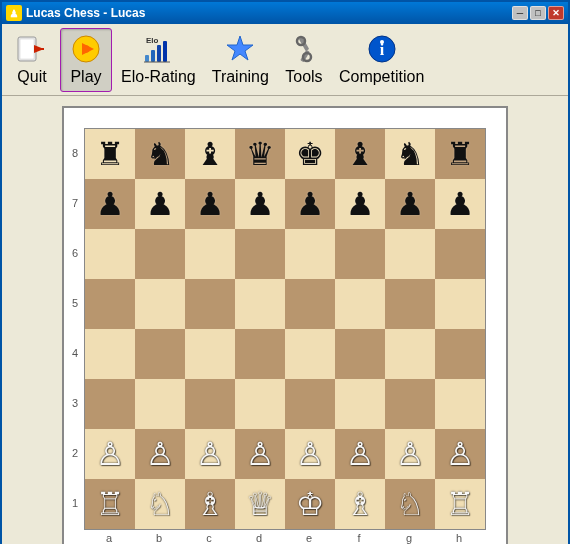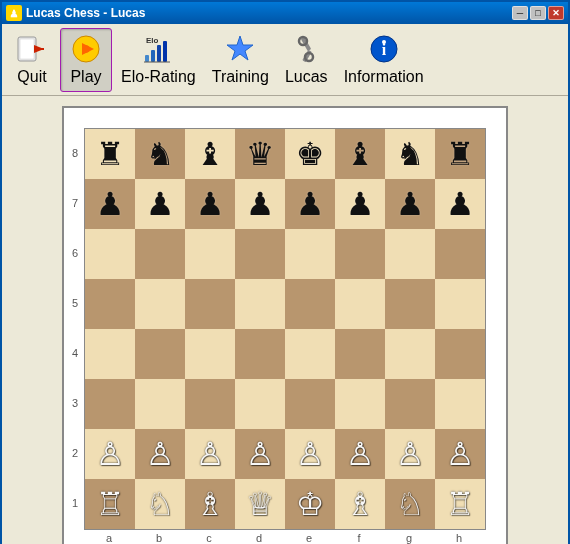--- a/index.html
+++ b/index.html
@@ -260,33 +260,33 @@
 
     <div class="toolbar-btn">
       <div class="icon">
         <svg width="32" height="32" viewBox="0 0 32 32">
           <rect x="14" y="4" width="4" height="14" rx="1" fill="#888" transform="rotate(-30,16,11)"></rect>
           <circle cx="13" cy="8" r="4" fill="none" stroke="#666" stroke-width="2.5"></circle>
           <rect x="15" y="17" width="4" height="12" rx="1" fill="#888" transform="rotate(30,17,23)"></rect>
           <circle cx="19" cy="24" r="4" fill="none" stroke="#666" stroke-width="2.5"></circle>
         </svg>
       </div>
-      <span class="label">Lucas</span>
+      <span class="label">Tools</span>
     </div>
 
 
     <div class="toolbar-btn">
       <div class="icon">
         <svg width="32" height="32" viewBox="0 0 32 32">
           <circle cx="16" cy="16" r="13" fill="#0055cc" stroke="#003388" stroke-width="1"></circle>
           <text x="16" y="22" text-anchor="middle" font-size="16" font-weight="bold" fill="white" font-family="serif">i</text>
           <circle cx="16" cy="9" r="2" fill="white"></circle>
         </svg>
       </div>
-      <span class="label">Information</span>
+      <span class="label">Competition</span>
     </div>
   </div>
 
   <div class="content">
     <div style="position:relative;">
 
       <div class="board-container">
 
         <div class="rank-labels">
           <div class="rank-label">8</div>

